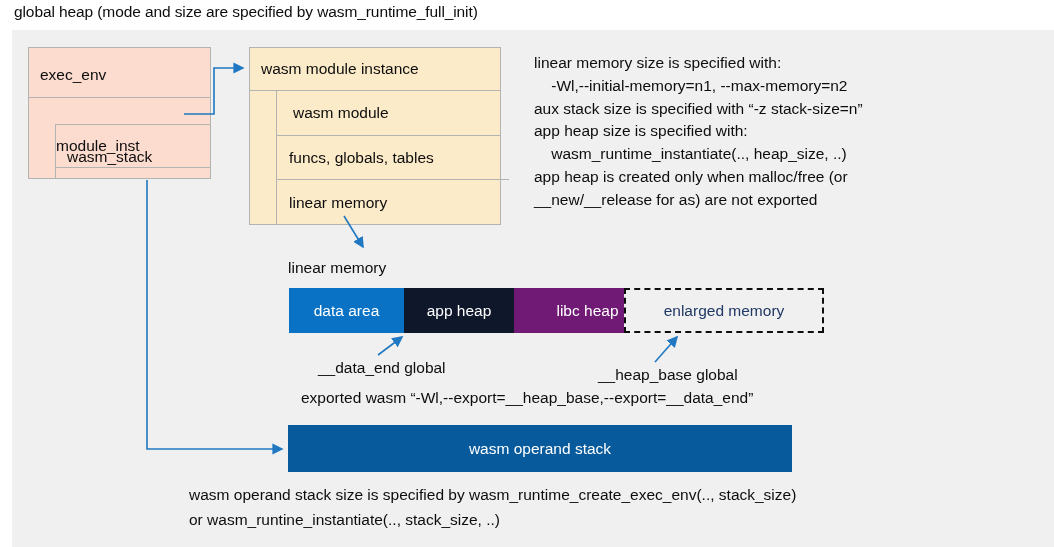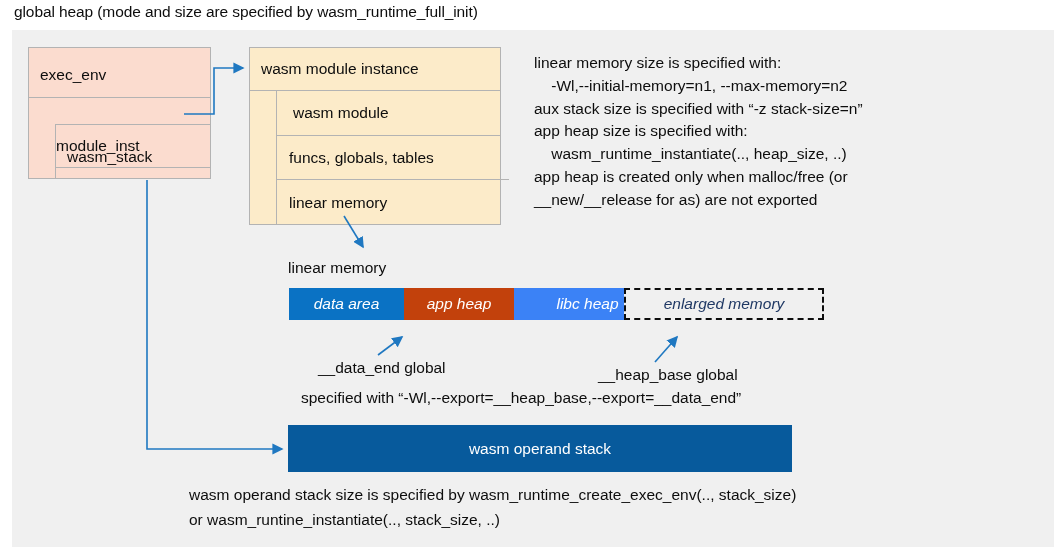--- a/index.html
+++ b/index.html
@@ -125,23 +125,22 @@
     font-size: 15.5px;
     color: #0d0d0d;
     white-space: nowrap;
   }
 
   
   .membar {
     position: absolute;
     left: 289px;
     top: 288px;
-    height: 32px;
-    display: flex;
-    font-style: italic;
+    height: 45px;
+    display: flex;
   }
   .seg {
     box-sizing: border-box;
     display: flex;
     align-items: center;
     justify-content: center;
     font-size: 15.5px;
     color: #ffffff;
     white-space: nowrap;
   }
@@ -217,28 +216,28 @@
 aux stack size is specified with “-z stack-size=n”
 app heap size is specified with:
     wasm_runtime_instantiate(.., heap_size, ..)
 app heap is created only when malloc/free (or
 __new/__release for as) are not exported</div>
 
 <div class="lm-caption">linear memory</div>
 
 <div class="membar" id="membar">
     <div class="seg" style="width: 115px; background: rgb(10, 114, 196); color: rgb(255, 255, 255);">data area</div>
-    <div class="seg" style="width: 110px; background: #c2410c; color: rgb(255, 255, 255);">app heap</div>
-    <div class="seg" style="width: 110px; background: #3b82f6; color: rgb(255, 255, 255); padding-left: 37px;">libc heap</div>
+    <div class="seg" style="width: 110px; background: #0f172a; color: rgb(255, 255, 255);">app heap</div>
+    <div class="seg" style="width: 110px; background: #701a75; color: rgb(255, 255, 255); padding-left: 37px;">libc heap</div>
     <div class="seg seg-enlarged" style="width: 200px; color: rgb(31, 56, 100);">enlarged memory</div>
   </div>
 
 <div class="lbl lbl-data-end">__data_end global</div>
 <div class="lbl lbl-heap-base">__heap_base global</div>
-<div class="lbl lbl-exported">specified with “-Wl,--export=__heap_base,--export=__data_end”</div>
+<div class="lbl lbl-exported">exported wasm “-Wl,--export=__heap_base,--export=__data_end”</div>
 
 <div class="opstack" style="background: rgb(7, 90, 156);">wasm operand stack</div>
 
 <div class="note-bottom">wasm operand stack size is specified by wasm_runtime_create_exec_env(.., stack_size)
 or wasm_runtine_instantiate(.., stack_size, ..)</div>
 
 <svg class="connectors" viewBox="0 0 1054 547" xmlns="http://www.w3.org/2000/svg">
   <defs>
     <marker id="arw" markerWidth="7" markerHeight="7" refX="6" refY="3.5" orient="auto" markerUnits="strokeWidth">
       <path d="M0,0 L7,3.5 L0,7 z" fill="#1f78c1"></path>

